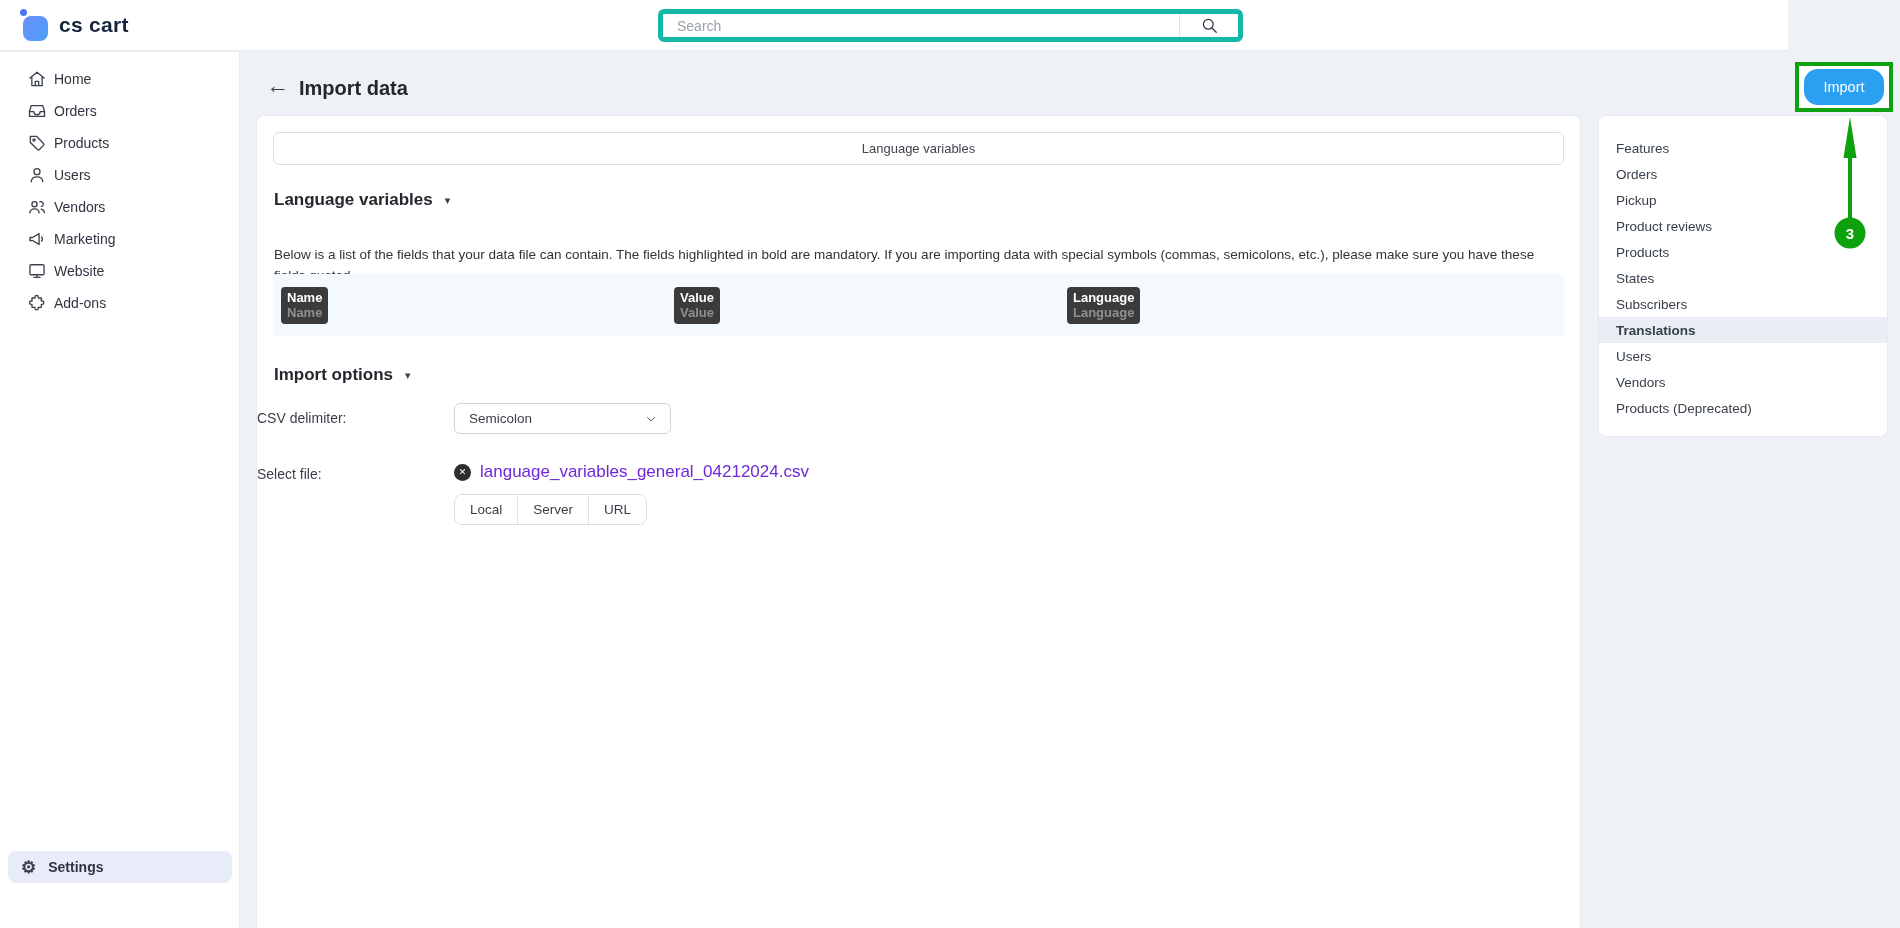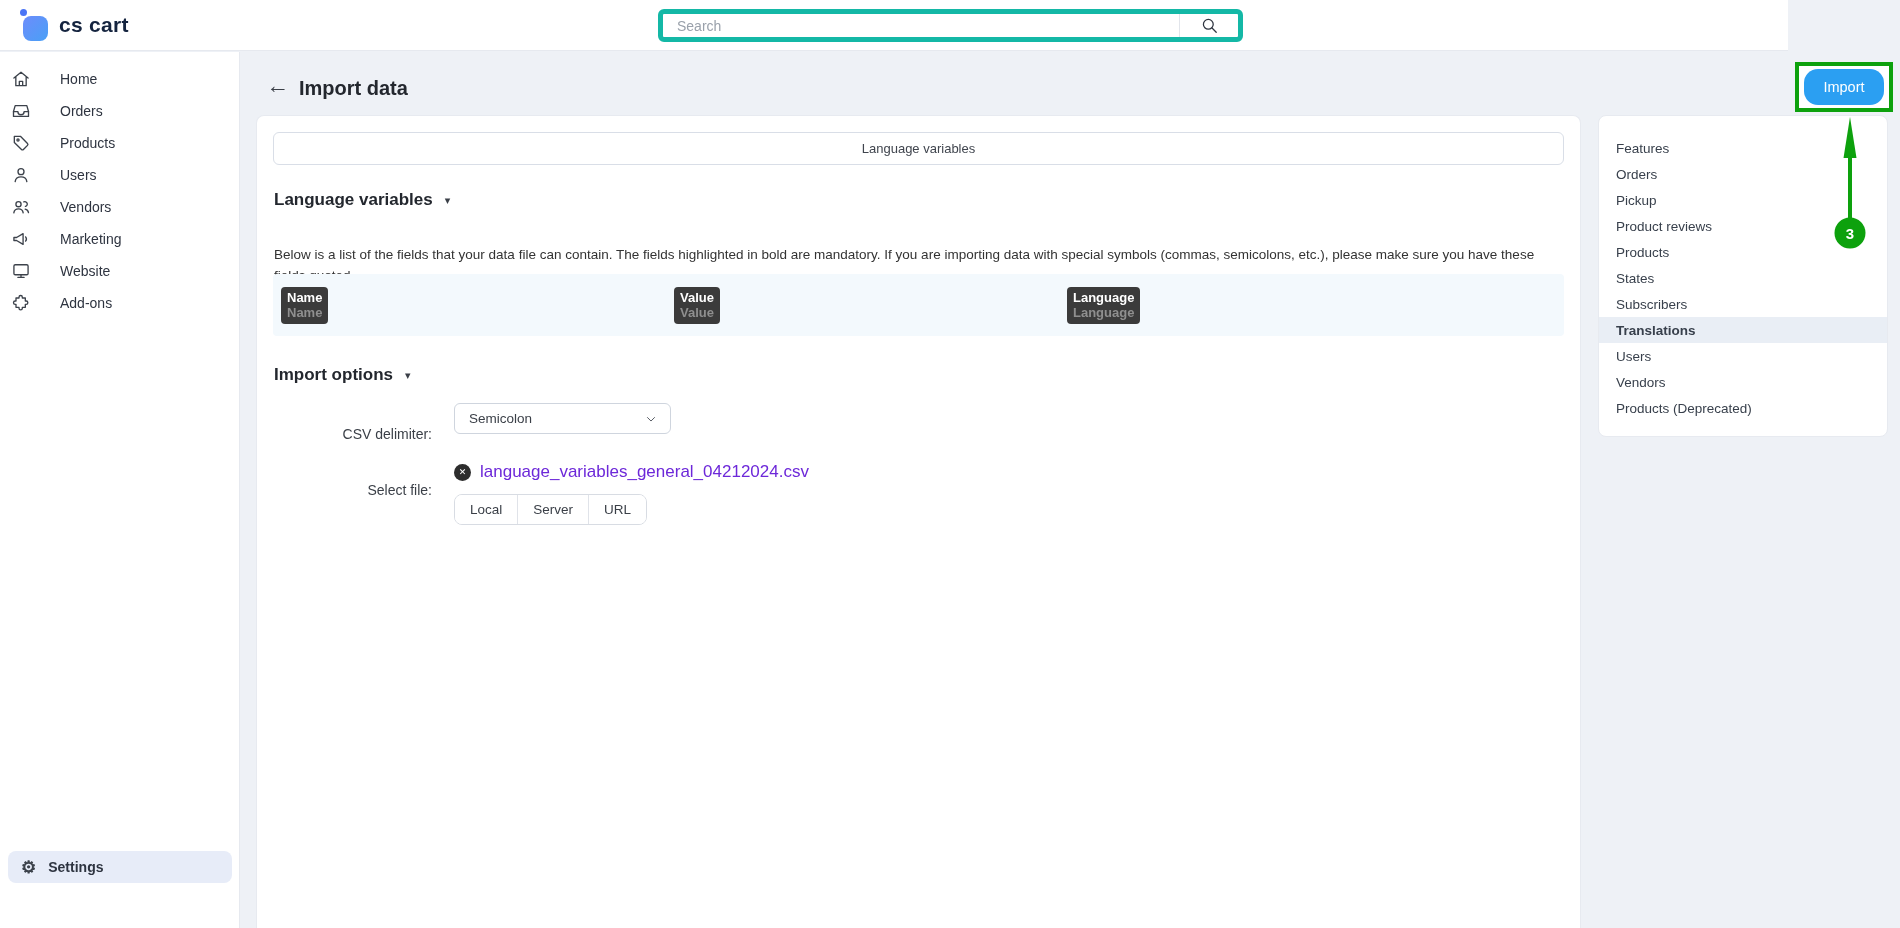--- a/index.html
+++ b/index.html
@@ -41,21 +41,21 @@
 
   .top-icons { position:absolute; right:0; top:0; height:51px; }
 
   
   .sidebar {
     position:absolute; left:0; top:52px; width:240px; height:876px;
     background:#fff; border-right:1px solid #e6e9ef; z-index:10;
   }
   .nav { padding-top:11px; }
   .nav-item {
-    height:32px; display:flex; align-items:center; gap:29px; padding-left:11px;
+    height:32px; display:flex; align-items:center; gap:7px; padding-left:27px;
     font-size:14px; color:#2e3440; cursor:pointer;
   }
   .nav-item .ic { width:20px; height:20px; color:#3c424b; flex:0 0 20px; }
   .settings-item {
     position:absolute; left:8px; top:799px; width:224px; height:32px;
     background:#e7ecf8; border-radius:8px;
     display:flex; align-items:center; gap:12px; padding-left:13px;
     font-size:14px; font-weight:600; color:#2e3440; cursor:pointer;
   }
   .gear-glyph { font-size:17px; line-height:1; color:#3c424b; }
@@ -111,22 +111,22 @@
   }
   .field-col { width:393px; padding-left:8px; }
   .field-badge {
     display:inline-block; background:#3b3b3b; border-radius:4px; padding:3px 6px 4px;
   }
   .field-badge .fb-main { font-size:13px; font-weight:700; color:#fff; line-height:15px; }
   .field-badge .fb-sub  { font-size:13px; font-weight:700; color:#8f8f8f; line-height:15px; }
 
   .io-head { top:249px; }
   .form-label {
-    position:absolute; left:0; width:175px; text-align:right;
-    font-size:14px; color:#3a3f47;margin-top:16px;
+    position:absolute; left:0; width:175px; text-align:left;
+    font-size:14px; color:#3a3f47;
   }
   .csv-label { top:294px; }
   .select-box {
     position:absolute; left:197px; top:287px; width:217px; height:31px;
     border:1px solid #cfd5de; border-radius:6px; background:#fff;
     display:flex; align-items:center; padding:0 12px 0 14px;
     font-size:13.5px; color:#3a3f47; cursor:pointer;
   }
   .select-box .sel-val { flex:1; }
   .file-label { top:350px; }

